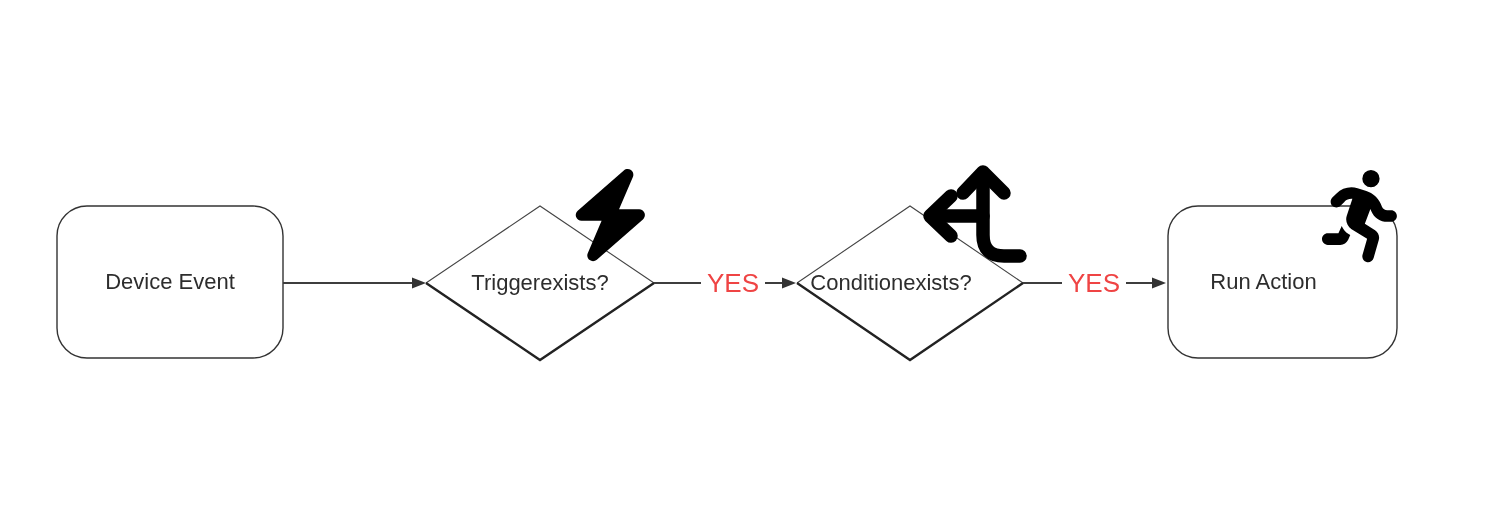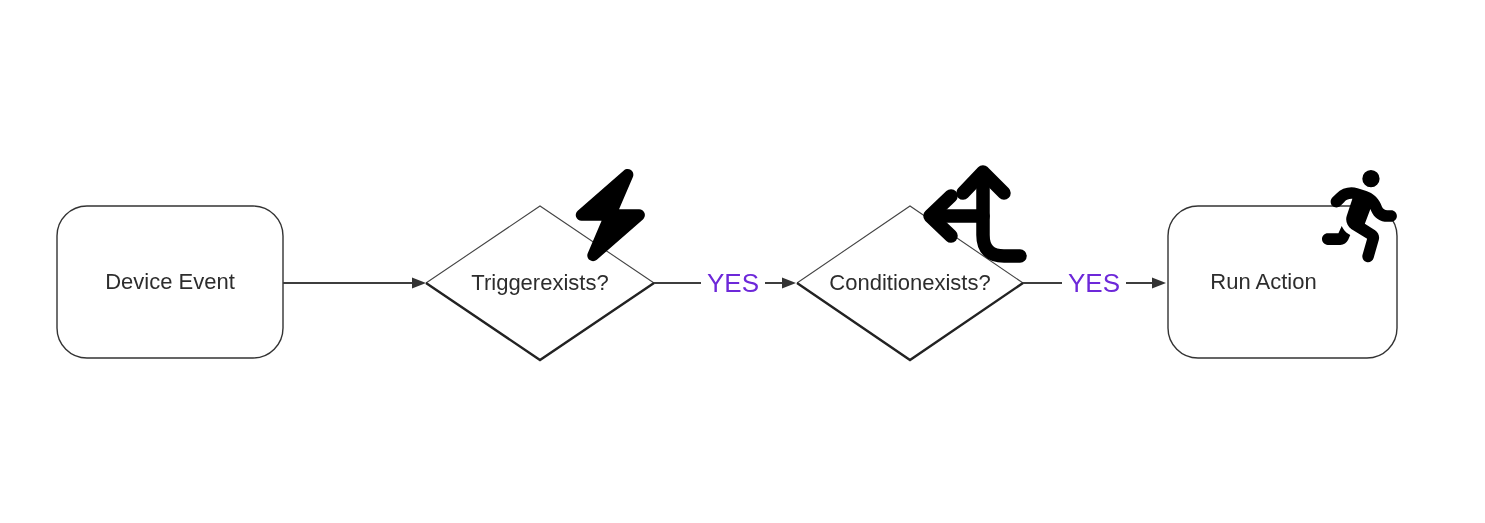--- a/index.html
+++ b/index.html
@@ -24,21 +24,21 @@
     line-height:28px;
     pointer-events:none;
   }
   .node-label.two-line{flex-direction:row;}
   .edge-label{
     position:absolute;
     display:flex;
     align-items:center;
     justify-content:center;
     font-size:26px;
-    color:#6d28d9;
+    color:#ef4444;
     background:#ffffff;
     pointer-events:none;
   }
 </style>
 </head>
 <body>
 
 <div class="canvas">
 
   <svg width="1485" height="523" viewBox="0 0 1485 523">
@@ -82,21 +82,21 @@
 
   <div class="node-label" style="left:57px;top:206px;width:226px;height:152px;">Device Event</div>
 
   <div class="node-label two-line" style="left:426px;top:206px;width:228px;height:154px;">
     <span>Trigger</span>
     <span>exists?</span>
   </div>
 
   <div class="edge-label" style="left:701px;top:264px;width:64px;height:38px;">YES</div>
 
-  <div class="node-label two-line" style="left:797px;top:206px;width:226px;height:154px;">
+  <div class="node-label two-line" style="left:778px;top:206px;width:226px;height:154px;">
     <span>Condition</span>
     <span>exists?</span>
   </div>
 
   <div class="edge-label" style="left:1062px;top:264px;width:64px;height:38px;">YES</div>
 
   <div class="node-label" style="left:1168px;top:206px;width:191px;height:152px;">Run Action</div>
 
 </div>
 

